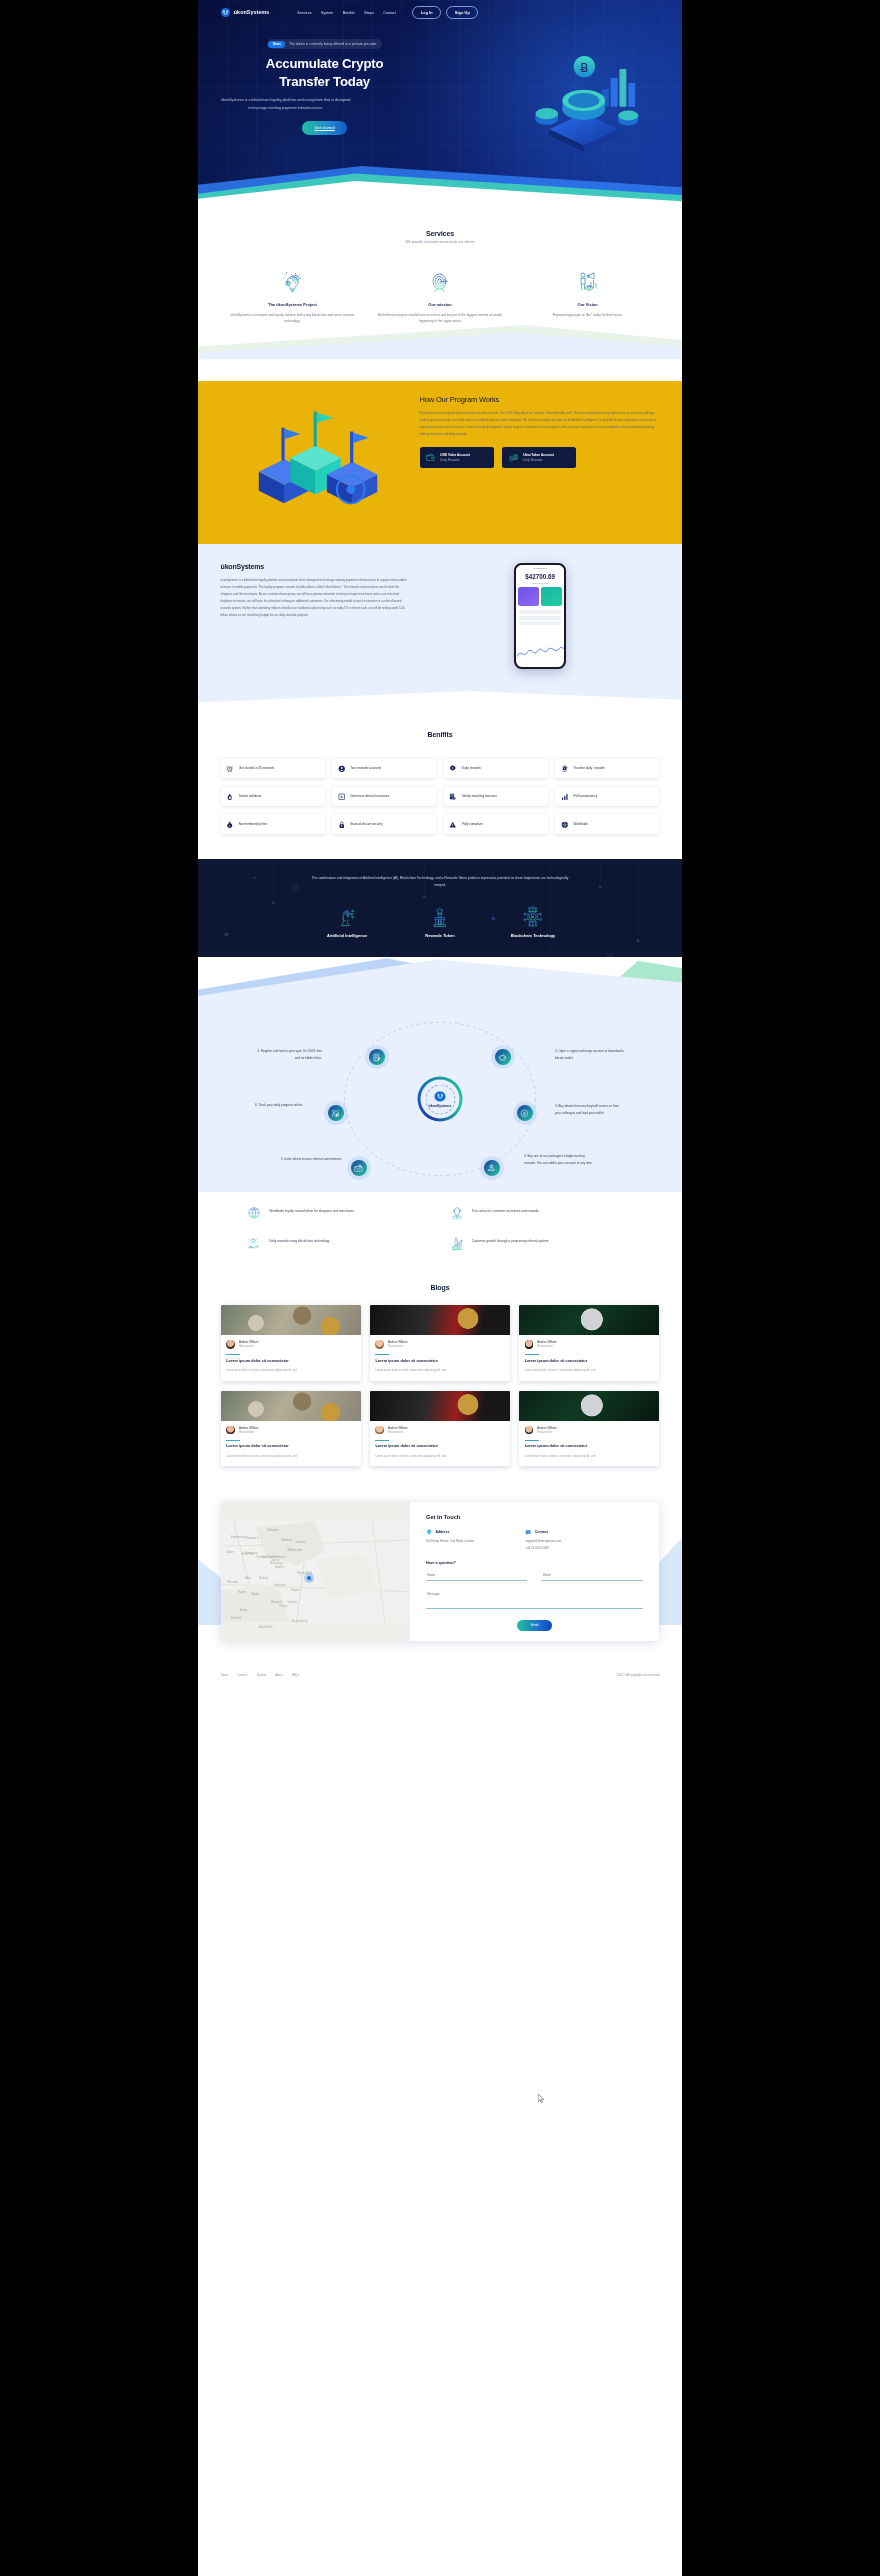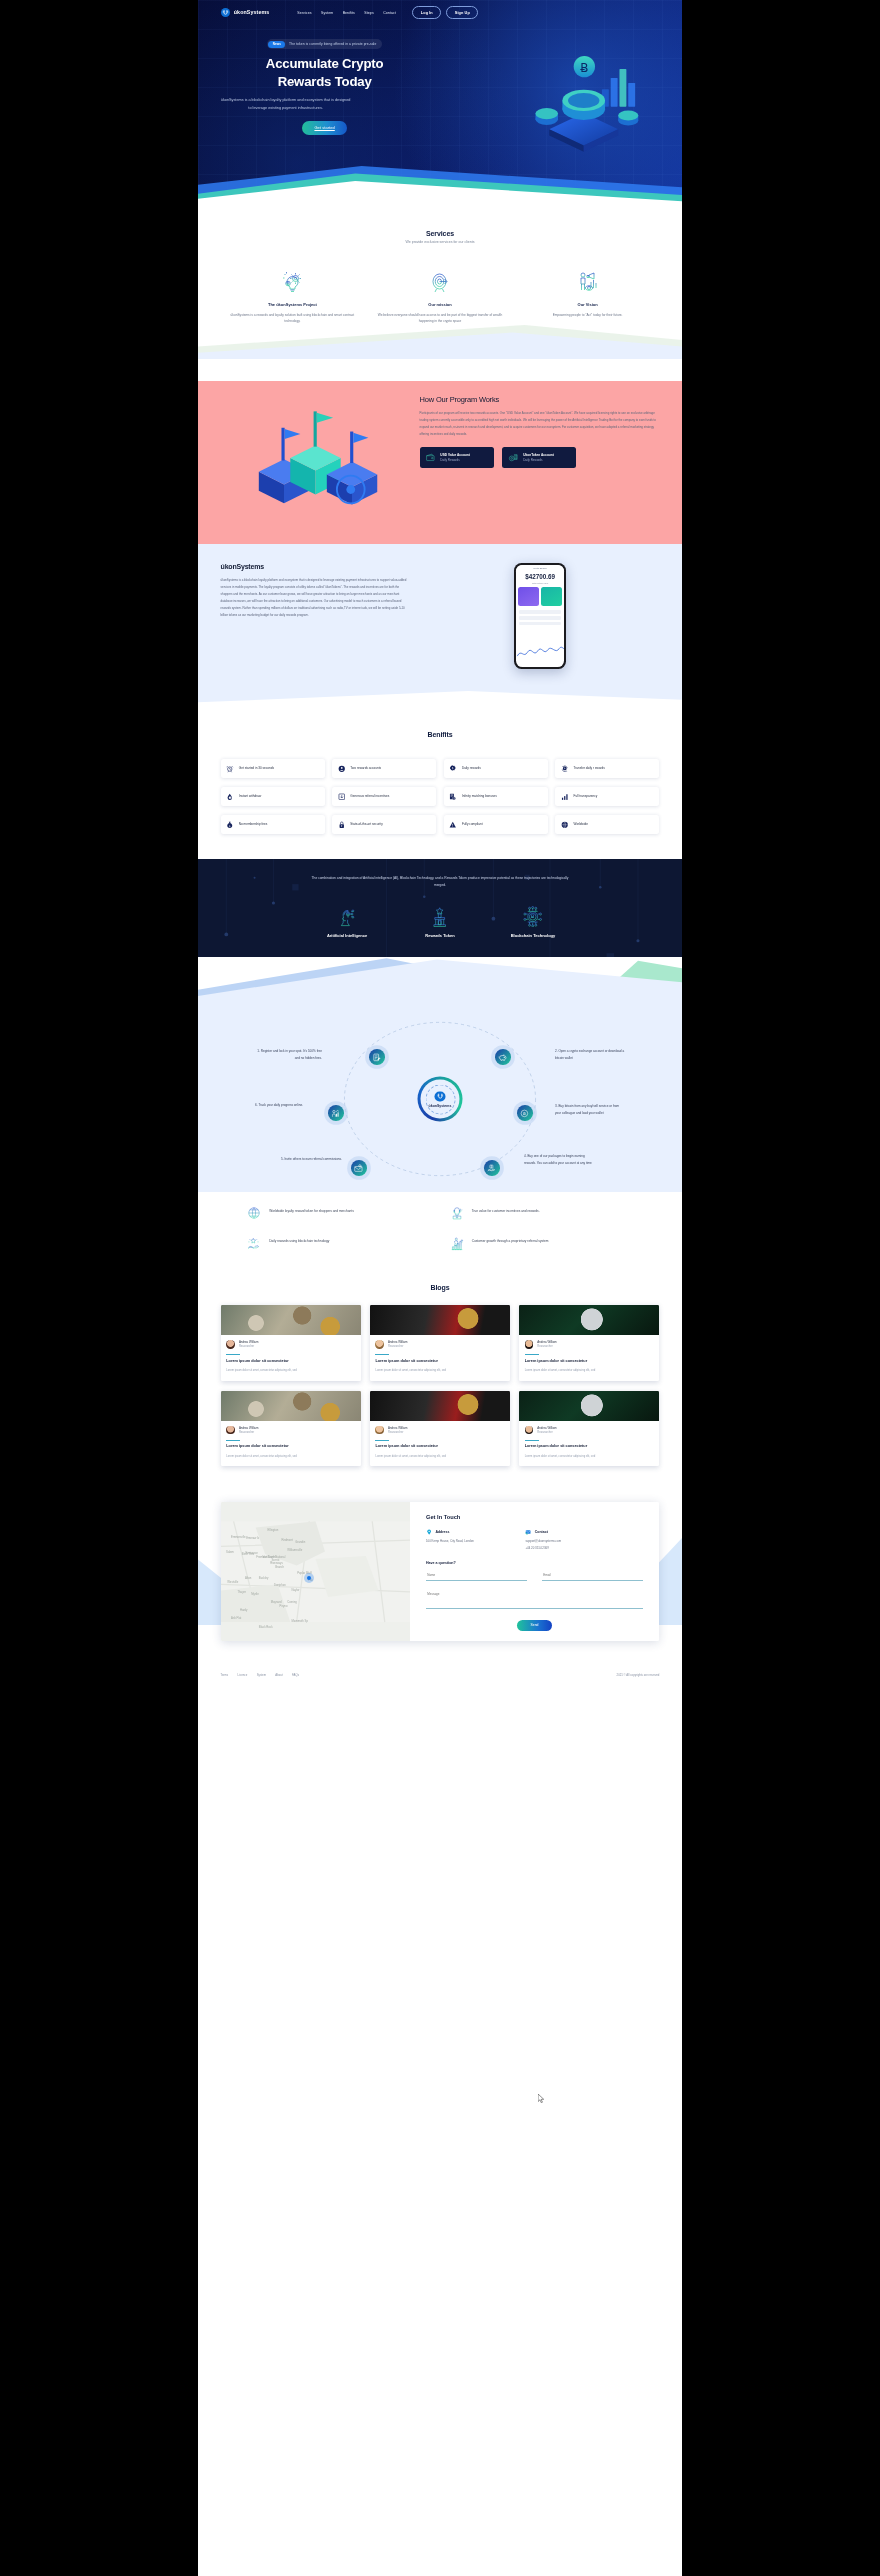--- a/index.html
+++ b/index.html
@@ -63,21 +63,21 @@
   .sec-sub{text-align:center;font-size:3.5px;color:#7b8699;margin-top:3.1px;}
   
   .services{padding-top:26.4px;}
   .svc-row{display:flex;justify-content:space-between;margin-top:22.6px;padding:0 8.8px;}
   .svc{width:126px;text-align:center;}
   .svc-ico{height:29px;display:flex;align-items:center;justify-content:center;}
   .svc-ico svg{width:24px;height:24px;}
   .svc-name{font-size:4px;font-weight:bold;color:#132149;margin-top:5.7px;}
   .svc-desc{font-size:3.2px;color:#6d7689;line-height:2.1;margin-top:5px;}
   
-  .band-blue{position:relative;margin-top:21.4px;background:#fca5a5;padding:0 0 17.6px 0;}
+  .band-blue{position:relative;margin-top:21.4px;background:#eab308;padding:0 0 17.6px 0;}
   .band-top-wave{position:relative;height:34px;background:#fff;overflow:hidden;}
   .hw{display:flex;padding:14px 22.6px 0 22.6px;gap:10px;}
   .hw-left{width:189px;position:relative;height:132px;}
   .hw-right{flex:1;}
   .hw-h2{font-size:7.5px;color:#111a33;letter-spacing:-0.2px;font-weight:normal;}
   .hw-p{font-size:2.9px;color:#5d6679;line-height:2.45;margin-top:6.3px;}
   .acct-row{display:flex;gap:8.8px;margin-top:8.2px;}
   .acct{width:74px;height:21.4px;background:#101a3f;border-radius:2.5px;display:flex;align-items:center;gap:4.4px;padding:0 5.7px;}
   .acct svg{width:10.7px;height:10.7px;flex:none;}
   .acct-t{font-size:3.2px;font-weight:bold;color:#fff;}
@@ -228,21 +228,21 @@
       </div>
     </nav>
 
     <div class="hero-body">
       <div class="hero-left">
         <div class="news-pill">
           <span class="news-tag">News</span>
           <span class="news-text">The token is currently bieng offered in a private pre-sale</span>
         </div>
         <div class="hero-h1">Accumulate Crypto</div>
-        <div class="hero-h1">Rewards Today</div>
+        <div class="hero-h1">Transfer Today</div>
         <div class="hero-p">úkonSystems is a blockchain loyalty platform and ecosystem that is designed to leverage existing payment infrastructures.</div>
         <a class="cta" href="#">Get started</a>
       </div>
       <div class="hero-right">
         <svg class="iso" viewBox="0 0 210 185">
           <defs>
             <linearGradient id="gp" x1="0" y1="0" x2="1" y2="1">
               <stop offset="0" stop-color="#2a6bf0"></stop>
                 <stop offset="1" stop-color="#123a9e"></stop>
             </linearGradient>

